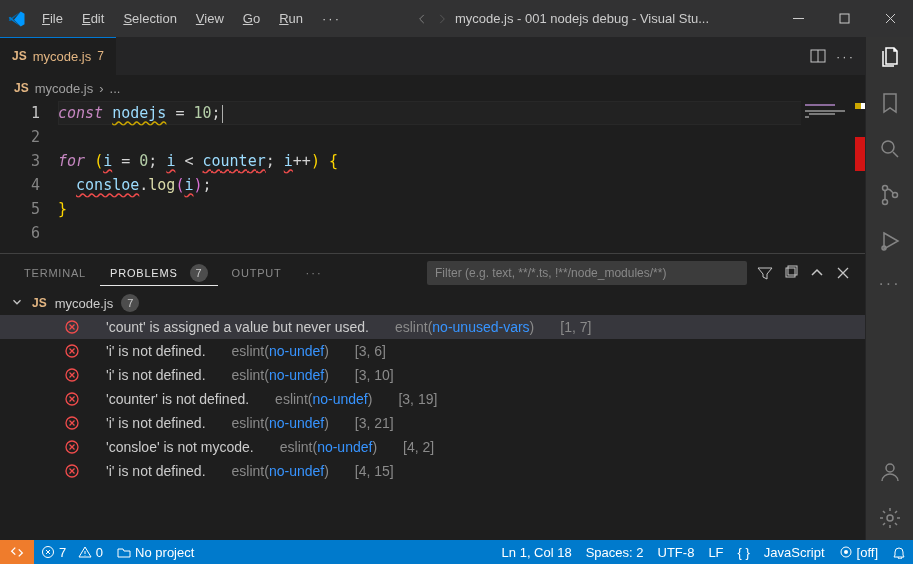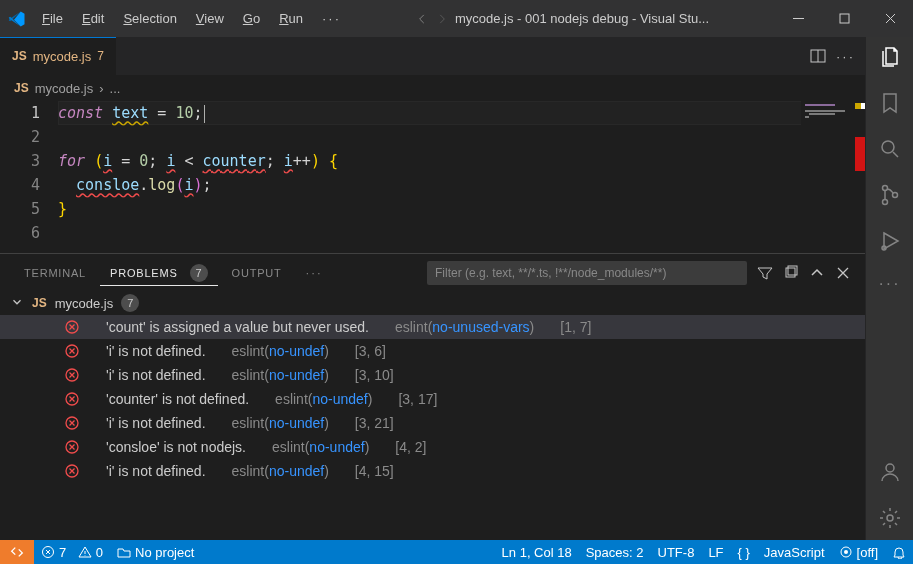--- a/index.html
+++ b/index.html
@@ -164,21 +164,21 @@
     <div class="editor">
       <div class="gutter">
         <div class="ln current">1</div>
         <div class="ln">2</div>
         <div class="ln">3</div>
         <div class="ln">4</div>
         <div class="ln">5</div>
         <div class="ln">6</div>
       </div>
       <div class="code">
-        <div class="codeline cl-current"><span class="tok-kw">const</span><span> </span><span class="tok-var squiggle-y">text</span><span> </span><span class="tok-op">=</span><span> </span><span class="tok-num">10</span><span class="tok-op">;</span><span class="cursor"></span></div>
+        <div class="codeline cl-current"><span class="tok-kw">const</span><span> </span><span class="tok-var squiggle-y">nodejs</span><span> </span><span class="tok-op">=</span><span> </span><span class="tok-num">10</span><span class="tok-op">;</span><span class="cursor"></span></div>
         <div class="codeline"></div>
         <div class="codeline"><span class="tok-kw">for</span><span> </span><span class="tok-br">(</span><span class="tok-id squiggle-r">i</span><span> </span><span class="tok-op">=</span><span> </span><span class="tok-num">0</span><span class="tok-op">;</span><span> </span><span class="tok-id squiggle-r">i</span><span> </span><span class="tok-op">&lt;</span><span> </span><span class="tok-id squiggle-r">counter</span><span class="tok-op">;</span><span> </span><span class="tok-id squiggle-r">i</span><span class="tok-op">++</span><span class="tok-br">)</span><span> </span><span class="tok-br">{</span></div>
         <div class="codeline"><span>  </span><span class="tok-id squiggle-r">consloe</span><span class="tok-op">.</span><span class="tok-fn">log</span><span class="tok-br2">(</span><span class="tok-id squiggle-r">i</span><span class="tok-br2">)</span><span class="tok-op">;</span></div>
         <div class="codeline"><span class="tok-br">}</span></div>
         <div class="codeline"></div>
       </div>
       <div class="minimap">
         <div class="mm-line" style="top:3px;left:4px;width:30px;background:#8a6a9a;"></div>
         <div class="mm-line" style="top:9px;left:4px;width:40px;background:#7a7a7a;"></div>
         <div class="mm-line" style="top:12px;left:8px;width:26px;background:#7a7a7a;"></div>
@@ -262,37 +262,37 @@
               <span><span class="prob-src">eslint</span><span class="prob-src">(</span><span class="prob-rule">no-undef</span><span class="prob-src">)</span></span>
               <span class="prob-loc">[3, 10]</span>
             </div>
             <div class="prob-row">
               <svg class="err-circle" viewBox="0 0 16 16">
                 <circle cx="8" cy="8" r="6" stroke="#f14c4c" stroke-width="1.3" fill="none"></circle>
                 <path stroke="#f14c4c" stroke-width="1.3" d="M5.5 5.5l5 5M10.5 5.5l-5 5"></path>
               </svg>
               <span class="prob-msg">'counter' is not defined.</span>
               <span><span class="prob-src">eslint</span><span class="prob-src">(</span><span class="prob-rule">no-undef</span><span class="prob-src">)</span></span>
-              <span class="prob-loc">[3, 17]</span>
+              <span class="prob-loc">[3, 19]</span>
             </div>
             <div class="prob-row">
               <svg class="err-circle" viewBox="0 0 16 16">
                 <circle cx="8" cy="8" r="6" stroke="#f14c4c" stroke-width="1.3" fill="none"></circle>
                 <path stroke="#f14c4c" stroke-width="1.3" d="M5.5 5.5l5 5M10.5 5.5l-5 5"></path>
               </svg>
               <span class="prob-msg">'i' is not defined.</span>
               <span><span class="prob-src">eslint</span><span class="prob-src">(</span><span class="prob-rule">no-undef</span><span class="prob-src">)</span></span>
               <span class="prob-loc">[3, 21]</span>
             </div>
             <div class="prob-row">
               <svg class="err-circle" viewBox="0 0 16 16">
                 <circle cx="8" cy="8" r="6" stroke="#f14c4c" stroke-width="1.3" fill="none"></circle>
                 <path stroke="#f14c4c" stroke-width="1.3" d="M5.5 5.5l5 5M10.5 5.5l-5 5"></path>
               </svg>
-              <span class="prob-msg">'consloe' is not nodejs.</span>
+              <span class="prob-msg">'consloe' is not mycode.</span>
               <span><span class="prob-src">eslint</span><span class="prob-src">(</span><span class="prob-rule">no-undef</span><span class="prob-src">)</span></span>
               <span class="prob-loc">[4, 2]</span>
             </div>
             <div class="prob-row">
               <svg class="err-circle" viewBox="0 0 16 16">
                 <circle cx="8" cy="8" r="6" stroke="#f14c4c" stroke-width="1.3" fill="none"></circle>
                 <path stroke="#f14c4c" stroke-width="1.3" d="M5.5 5.5l5 5M10.5 5.5l-5 5"></path>
               </svg>
               <span class="prob-msg">'i' is not defined.</span>
               <span><span class="prob-src">eslint</span><span class="prob-src">(</span><span class="prob-rule">no-undef</span><span class="prob-src">)</span></span>

